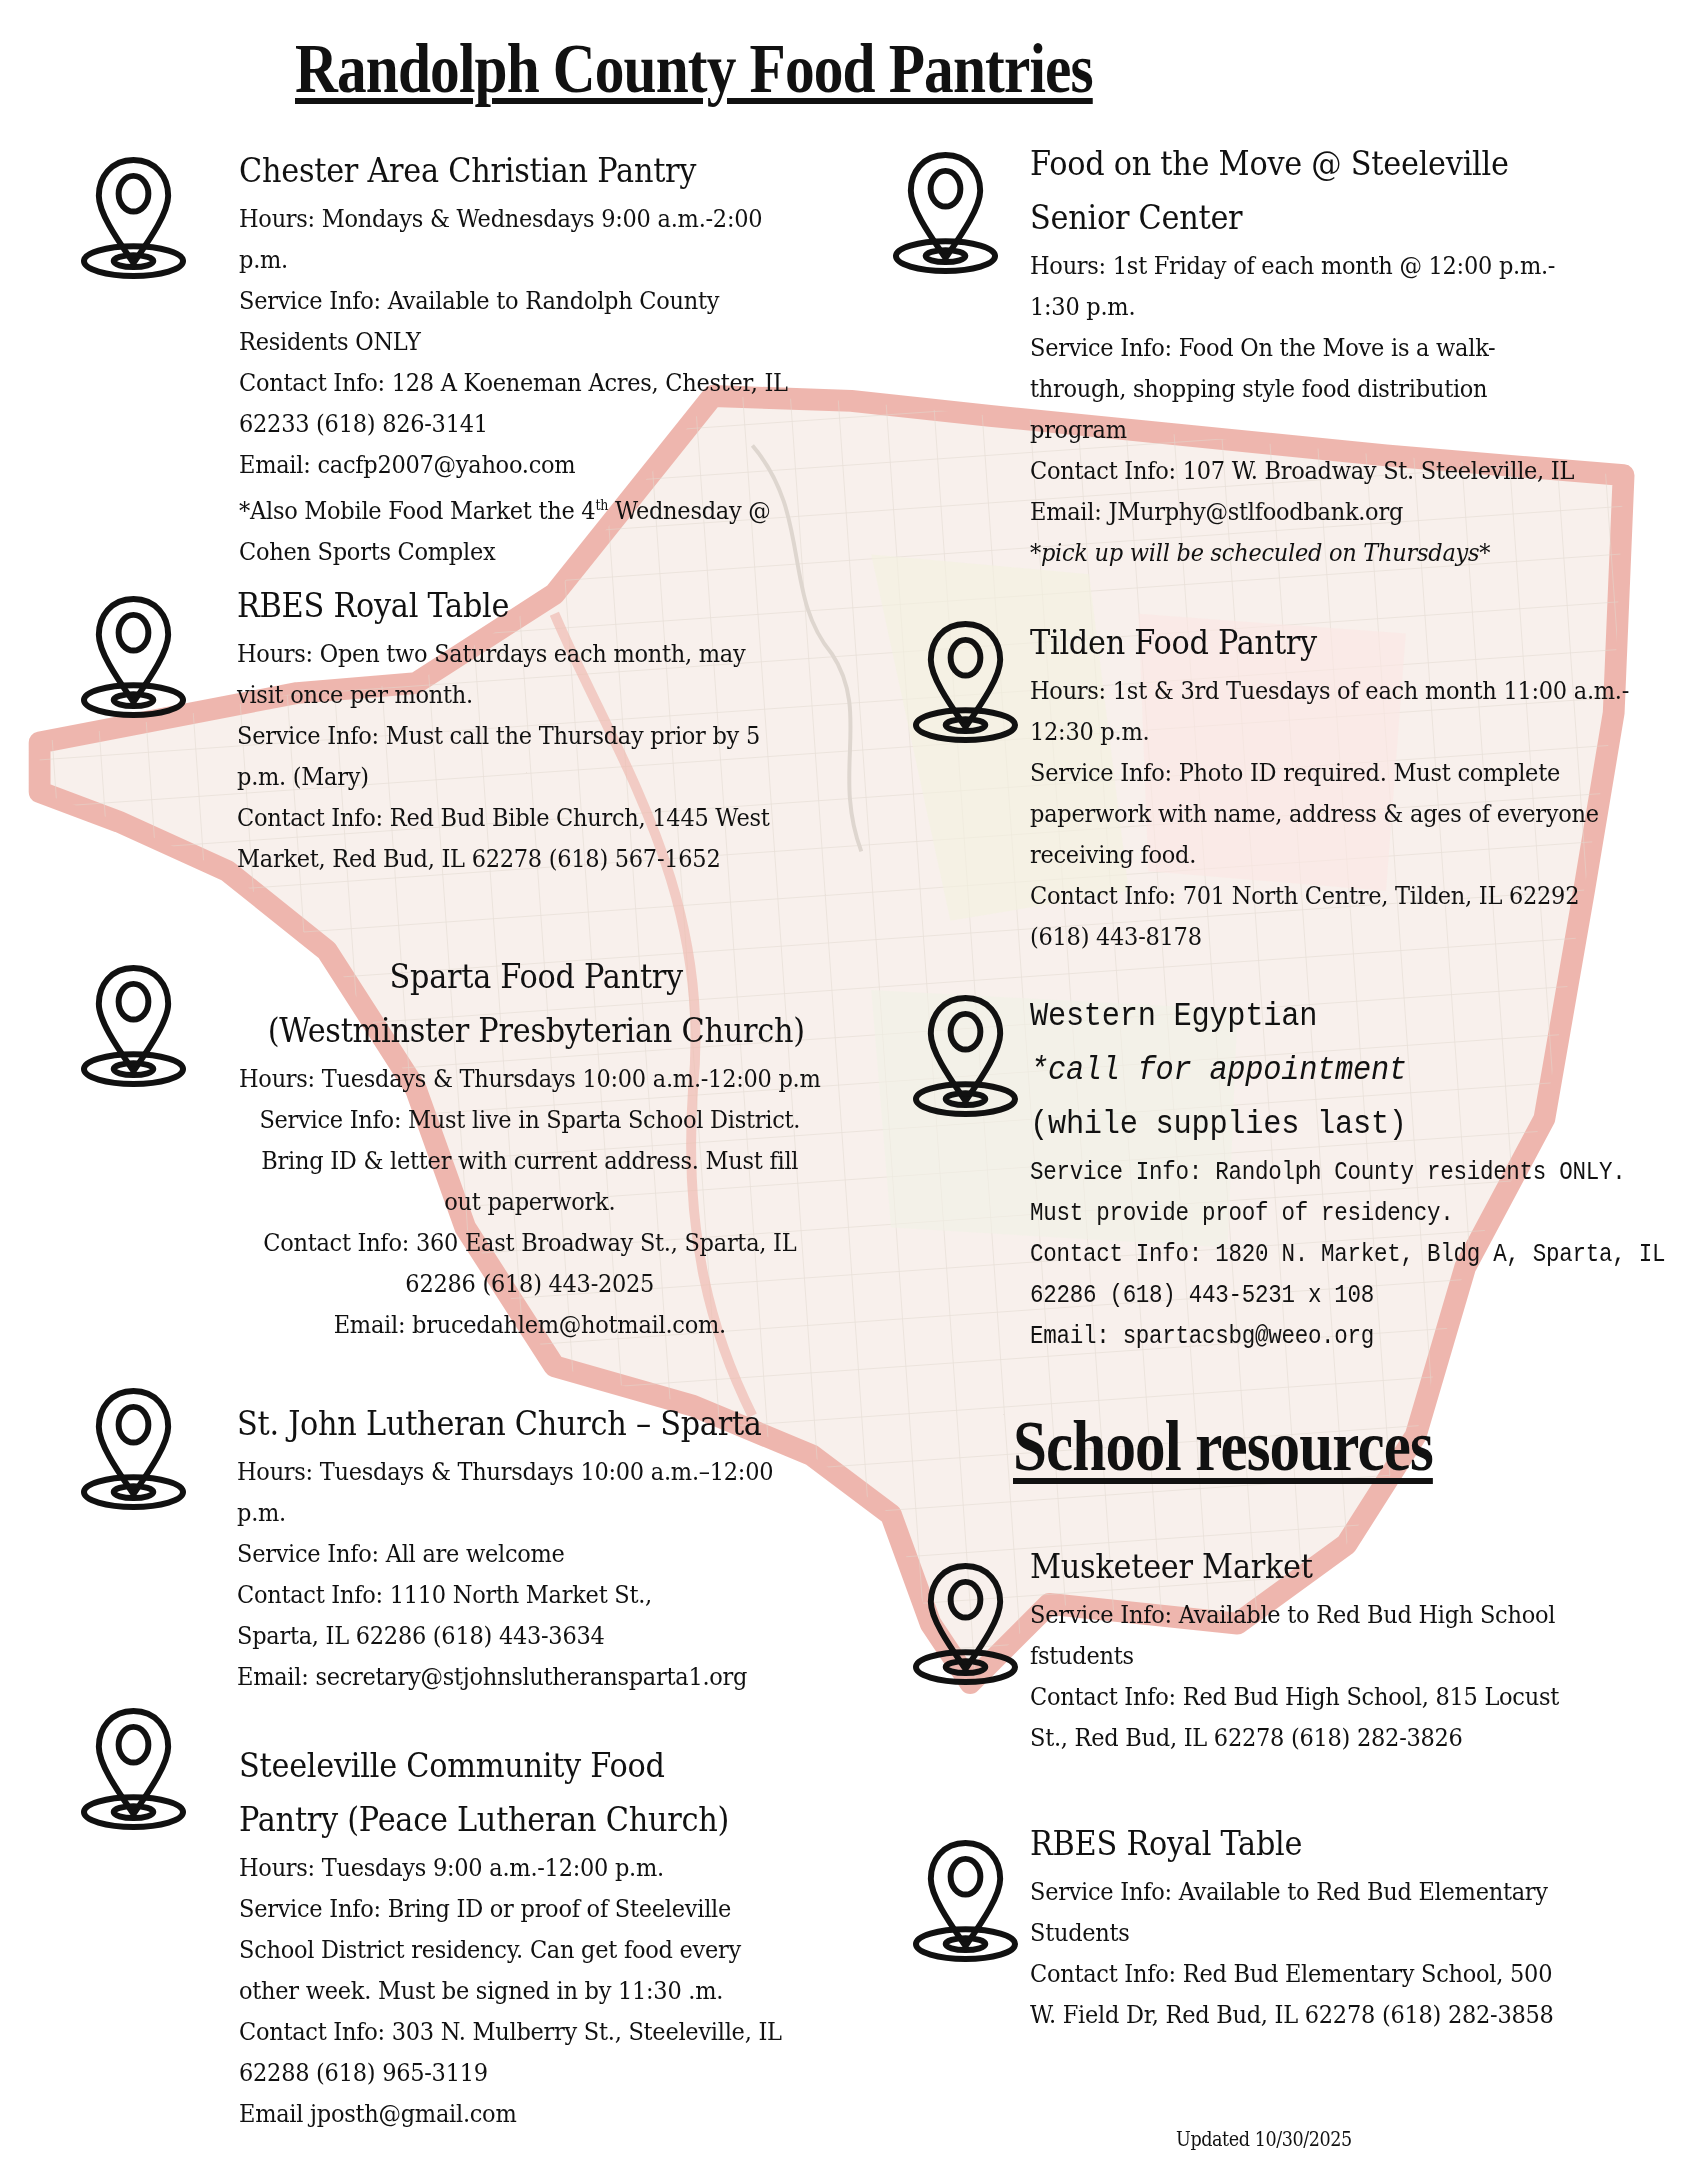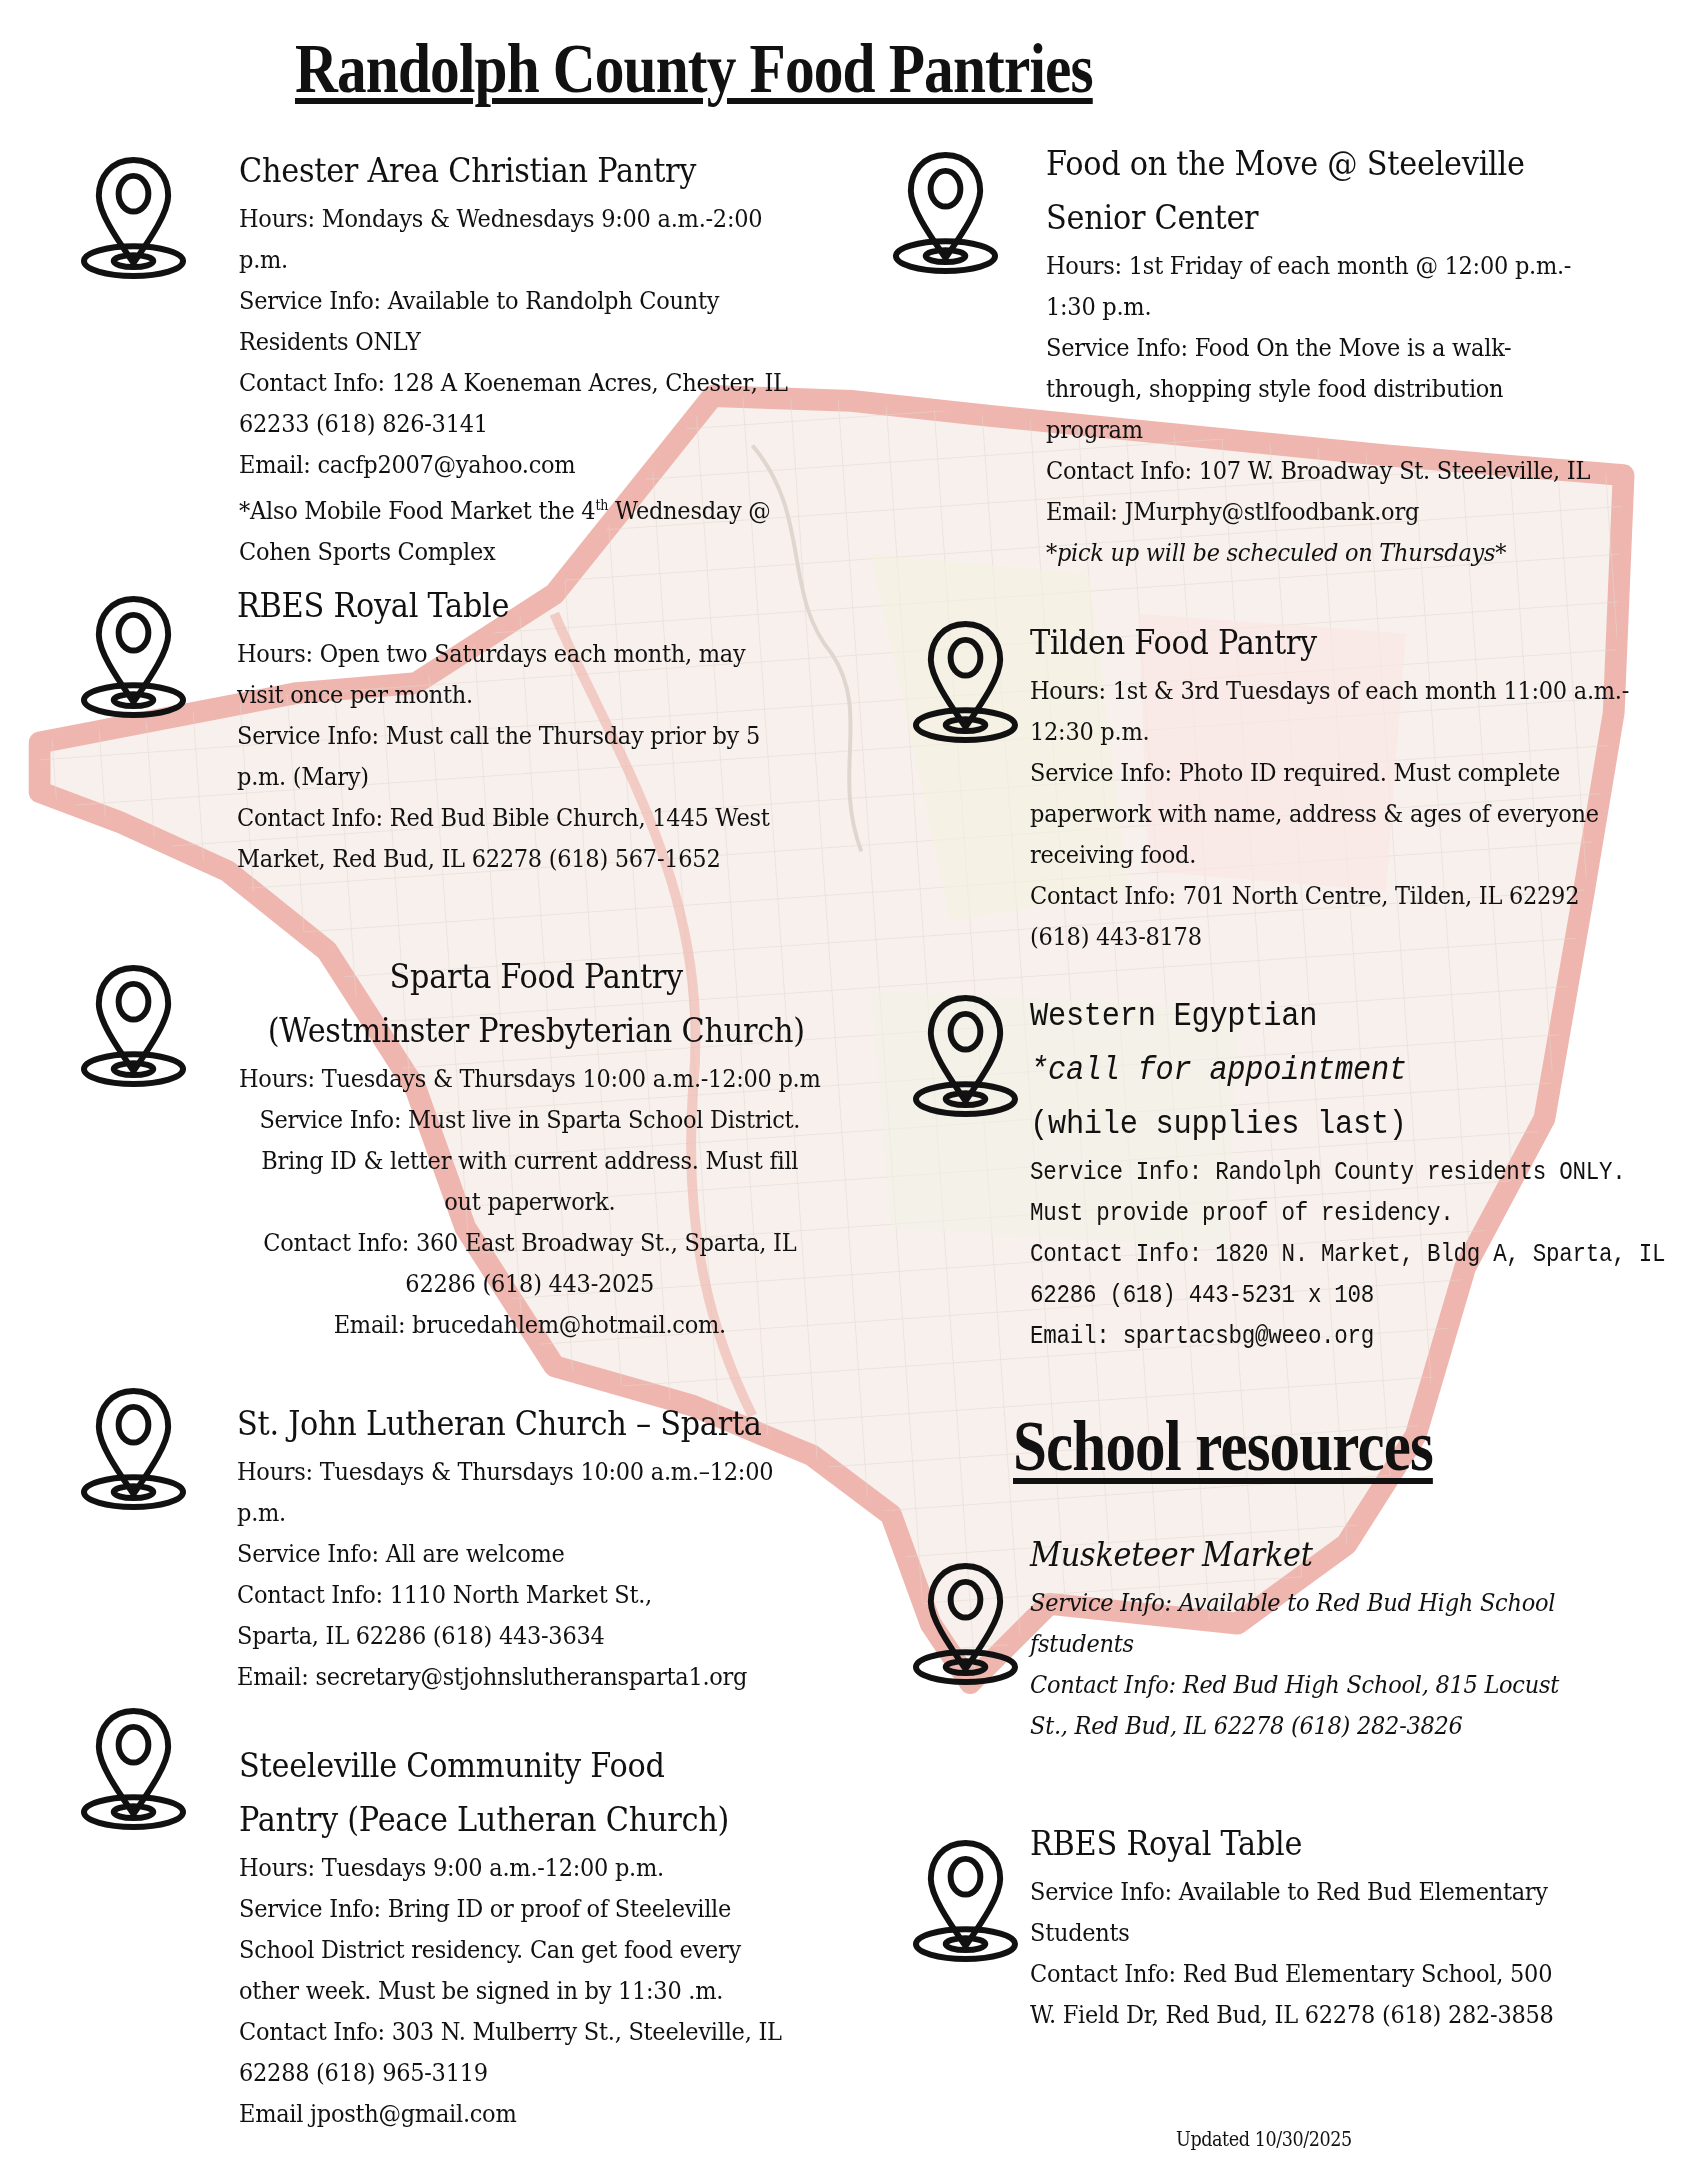--- a/index.html
+++ b/index.html
@@ -165,21 +165,21 @@
     </div>
   </div>
 <div id="right-col">
     <div class="entry" style="left: 891px; top: 137px;">
       <svg class="pin" viewBox="0 0 110 128" style="left: 0px; top: 10px;">
     <path d="M55 8 C 32 8, 20 26, 20 44 C 20 62, 40 90, 55 112 C 70 90, 90 62, 90 44 C 90 26, 78 8, 55 8 Z" fill="none" stroke="#111" stroke-width="6" stroke-linejoin="round"></path>
     <ellipse cx="55" cy="42" rx="15" ry="18" fill="none" stroke="#111" stroke-width="6"></ellipse>
     <ellipse cx="55" cy="110" rx="50" ry="15" fill="none" stroke="#111" stroke-width="6"></ellipse>
     <ellipse cx="55" cy="110" rx="20" ry="6" fill="none" stroke="#111" stroke-width="6"></ellipse>
   </svg>
-      <div class="entry-body" style="left: 155px; top: 0px;">
+      <div class="entry-body" style="left: 139px; top: 0px;">
         <div class="entry-name">Food on the Move @ Steeleville</div>
         <div class="entry-name">Senior Center</div>
         <div class="line">Hours: 1st Friday of each month @ 12:00 p.m.-</div>
         <div class="line">1:30 p.m.</div>
         <div class="line">Service Info: Food On the Move is a walk-</div>
         <div class="line">through, shopping style food distribution</div>
         <div class="line">program</div>
         <div class="line">Contact Info:  107 W. Broadway St. Steeleville, IL</div>
         <div class="line"> Email: JMurphy@stlfoodbank.org</div>
         <div class="line italic">*pick up will be scheculed on Thursdays*</div>
@@ -225,21 +225,21 @@
 
 <h2 class="section-title">School resources</h2>
 <div id="school-col">
     <div class="entry" style="left: 891px; top: 1528px;">
       <svg class="pin" viewBox="0 0 110 128" style="left: 20px; top: 30px;">
     <path d="M55 8 C 32 8, 20 26, 20 44 C 20 62, 40 90, 55 112 C 70 90, 90 62, 90 44 C 90 26, 78 8, 55 8 Z" fill="none" stroke="#111" stroke-width="6" stroke-linejoin="round"></path>
     <ellipse cx="55" cy="42" rx="15" ry="18" fill="none" stroke="#111" stroke-width="6"></ellipse>
     <ellipse cx="55" cy="110" rx="50" ry="15" fill="none" stroke="#111" stroke-width="6"></ellipse>
     <ellipse cx="55" cy="110" rx="20" ry="6" fill="none" stroke="#111" stroke-width="6"></ellipse>
   </svg>
-      <div class="entry-body" style="left: 139px; top: 0px; font-style: italic;">
+      <div class="entry-body" style="left: 139px; top: 12px;">
         <div class="entry-name">Musketeer Market</div>
         <div class="line">Service Info:  Available to Red Bud High School</div>
         <div class="line">fstudents</div>
         <div class="line">Contact Info:  Red Bud High School, 815 Locust</div>
         <div class="line">St., Red Bud, IL  62278 (618) 282-3826</div>
       </div>
     </div>
     <div class="entry" style="left: 891px; top: 1817px;">
       <svg class="pin" viewBox="0 0 110 128" style="left: 20px; top: 18px;">
     <path d="M55 8 C 32 8, 20 26, 20 44 C 20 62, 40 90, 55 112 C 70 90, 90 62, 90 44 C 90 26, 78 8, 55 8 Z" fill="none" stroke="#111" stroke-width="6" stroke-linejoin="round"></path>

